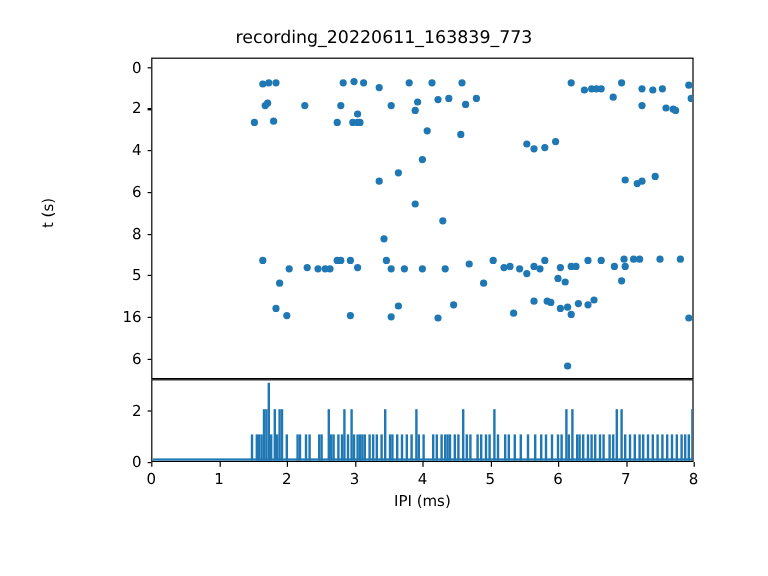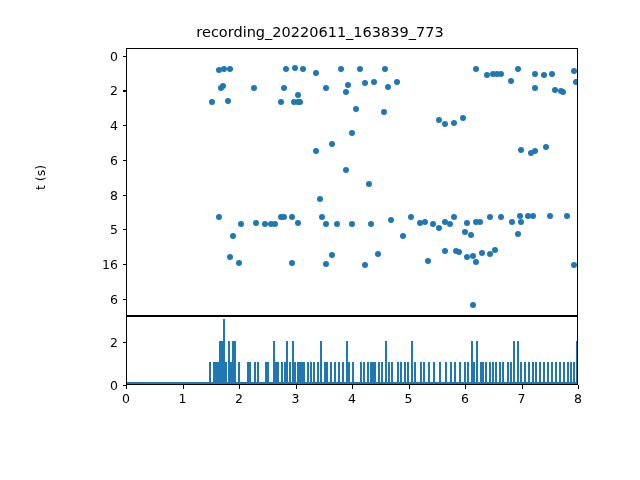--- a/index.html
+++ b/index.html
@@ -128,20 +128,21 @@
 </style>
 </head>
 <body>
 
 <div id="figure">
 
   <div id="figure-title">recording_20220611_163839_773</div>
 
   <div id="ylabel">t (s)</div>
 
+  <div id="xlabel">IPI (ms)</div>
 
   <div class="axes" id="axes-scatter">
       <div class="pt" style="left: 91.53px; top: 20.8155px;"></div>
       <div class="pt" style="left: 97.18px; top: 20.2951px;"></div>
       <div class="pt" style="left: 102.83px; top: 20.4686px;"></div>
       <div class="pt" style="left: 93.79px; top: 39.3761px;"></div>
       <div class="pt" style="left: 96.05px; top: 36.6006px;"></div>
       <div class="pt" style="left: 127.125px; top: 39.0291px;"></div>
       <div class="pt" style="left: 84.75px; top: 53.2531px;"></div>
       <div class="pt" style="left: 100.57px; top: 52.0388px;"></div>

